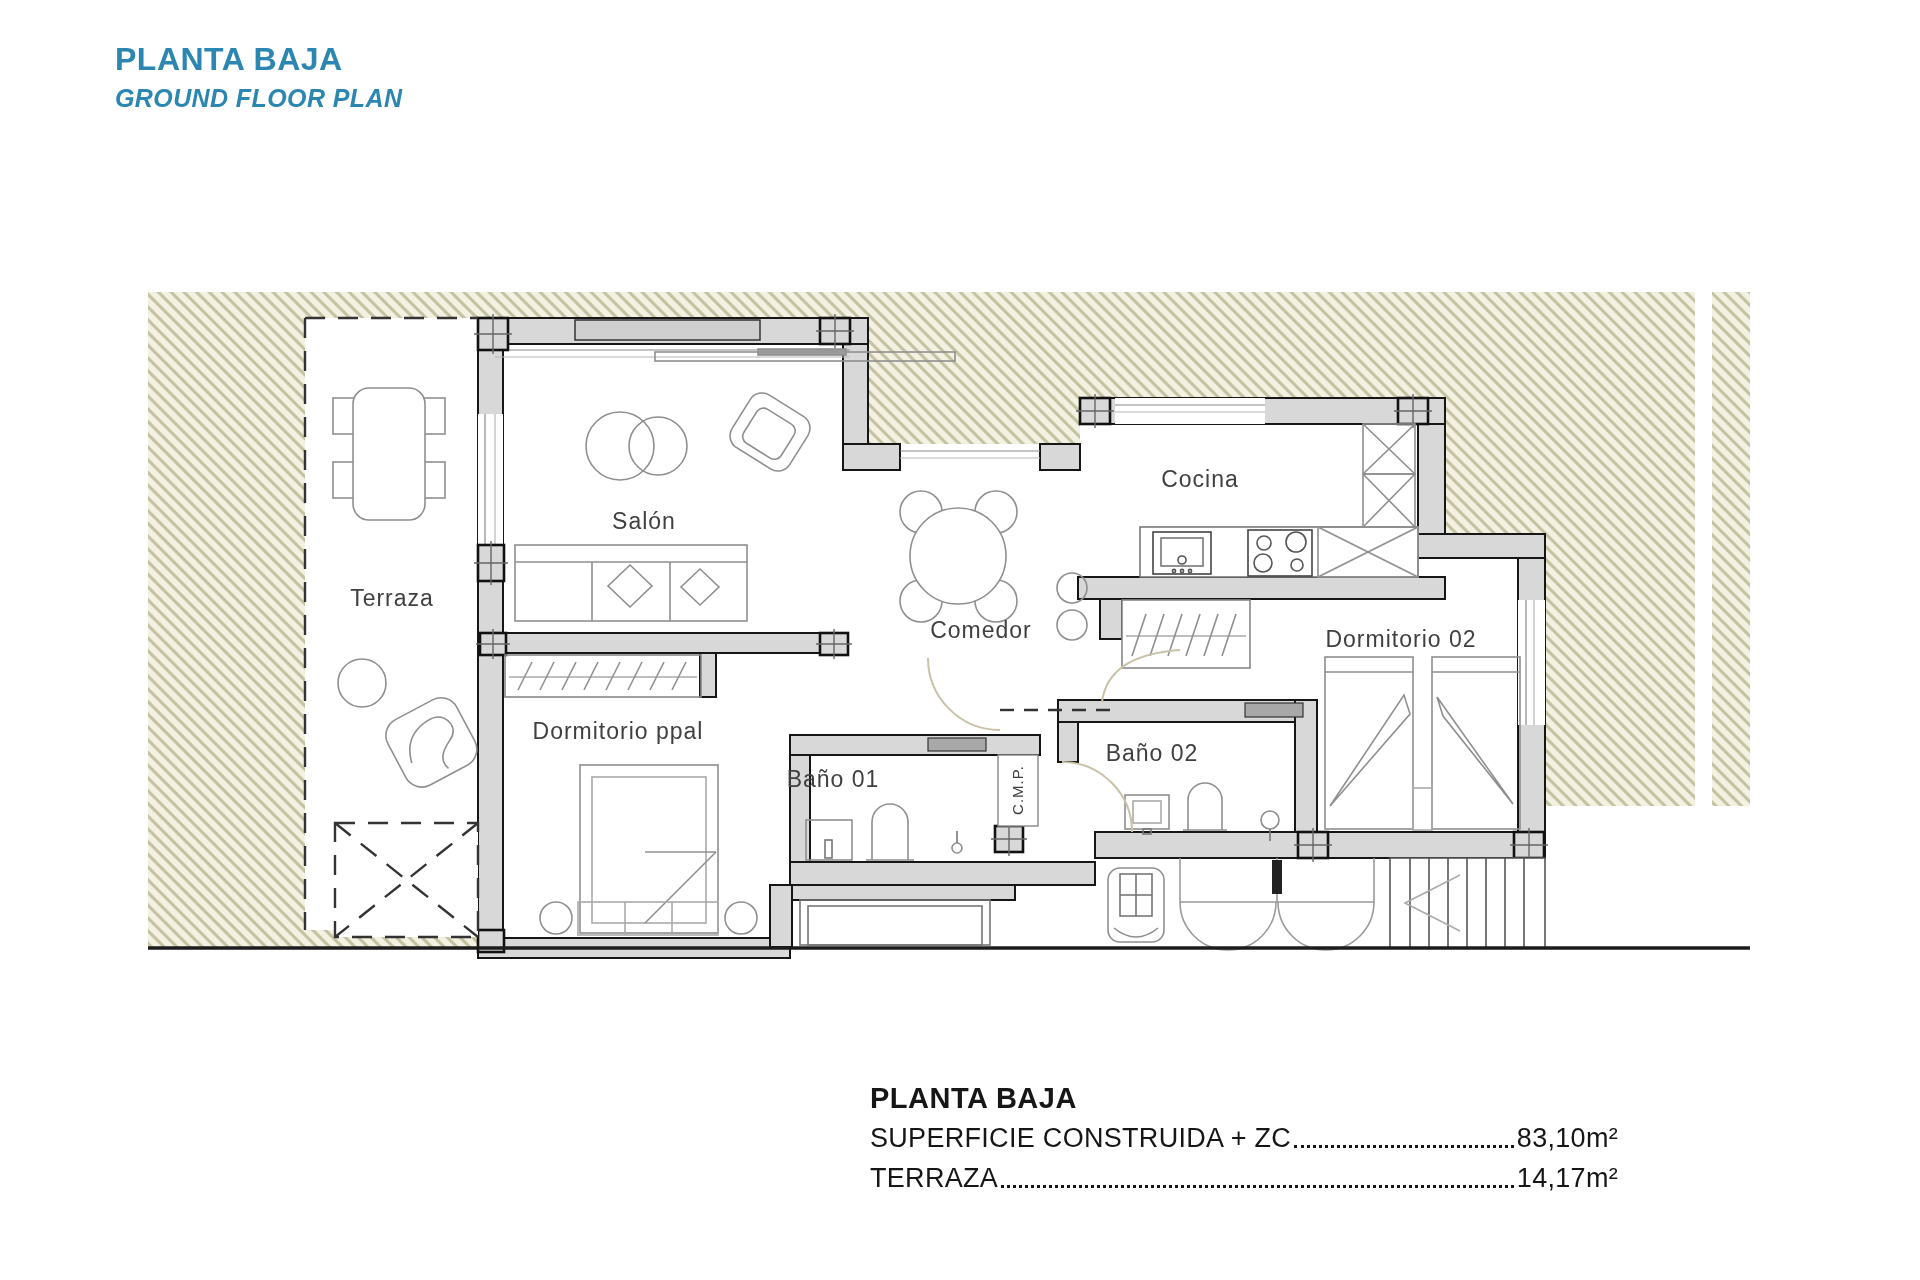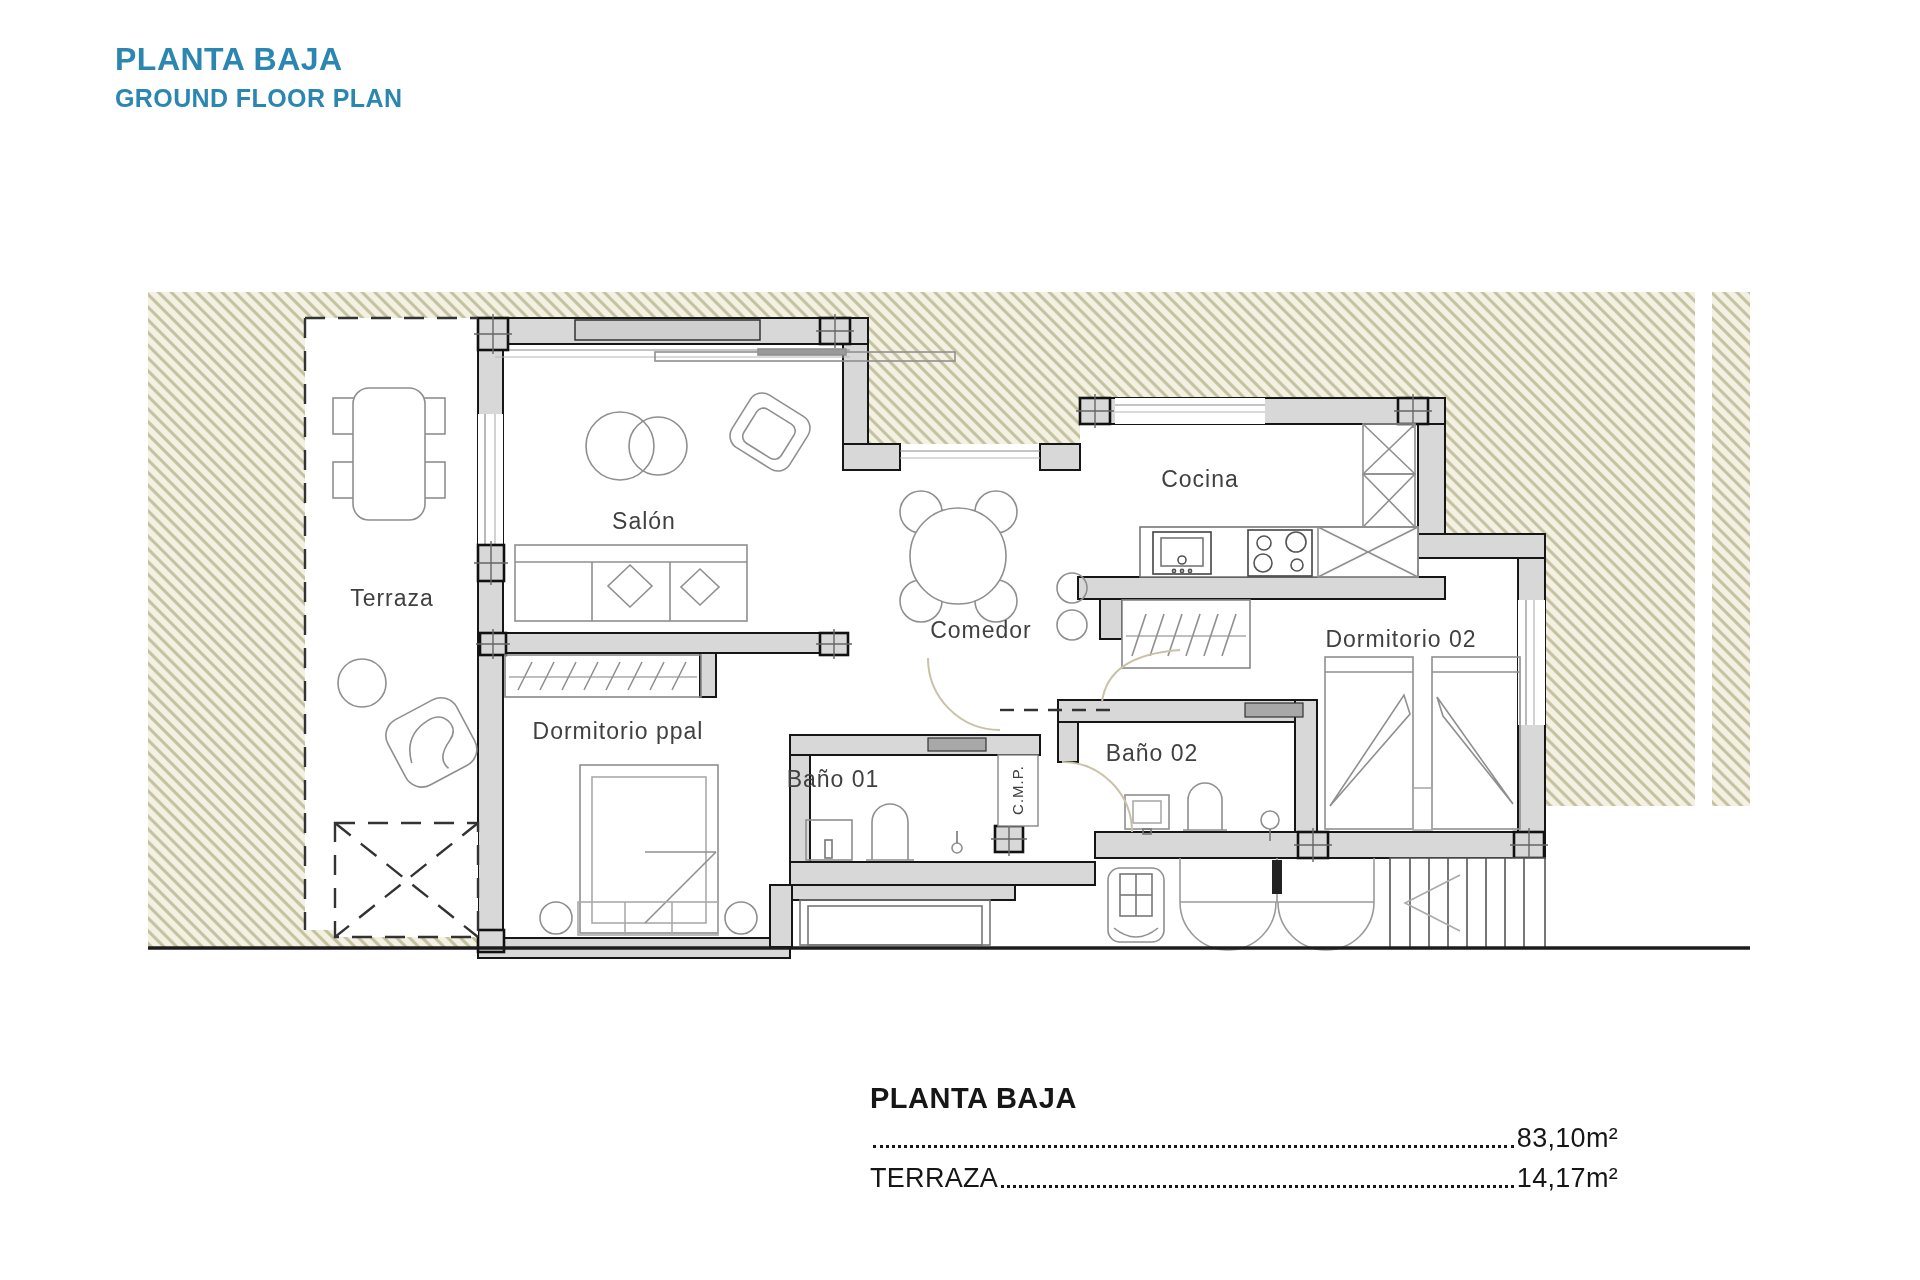--- a/index.html
+++ b/index.html
@@ -2,21 +2,21 @@
 <html><head>
 <meta charset="utf-8">
 <style>
   html,body{margin:0;padding:0;background:#ffffff;width:1920px;height:1280px;
     font-family:"Liberation Sans", sans-serif;}
   #stage{position:relative;width:1920px;height:1280px;background:#fff;overflow:hidden;}
   #plan-svg{position:absolute;left:0;top:0;}
   
   .title-block{position:absolute;left:115px;top:42px;line-height:1.12;}
   .title-es{font-size:32px;font-weight:bold;letter-spacing:.5px;}
-  .title-en{font-size:25px;font-weight:bold;letter-spacing:.4px;margin-top:6px;}
+  .title-en{font-size:25px;font-weight:bold;letter-spacing:.4px;margin-top:6px;font-style:italic;}
   
   .legend{position:absolute;left:870px;top:1082px;width:748px;color:#161616;}
   .legend-title{font-size:29px;font-weight:bold;letter-spacing:.5px;margin-bottom:8px;}
   .lrow{display:flex;align-items:flex-end;font-size:27px;letter-spacing:.3px;
         margin-bottom:9px;white-space:nowrap;}
   .lrow .leader{flex:1;border-bottom:3.4px dotted #161616;margin:0 3px 6px 3px;min-width:30px;}
   .lrow .val{flex:0 0 auto;}
   
   text.room-label{font-family:"Liberation Sans",sans-serif;font-size:23px;fill:#404040;
     letter-spacing:1px;}
@@ -354,20 +354,21 @@
   </svg>
 
   <div class="title-block" style="color:#2b87b2;">
     <div class="title-es">PLANTA BAJA</div>
     <div class="title-en">GROUND FLOOR PLAN</div>
   </div>
 
   <div class="legend">
     <div class="legend-title">PLANTA BAJA</div>
     <div class="lrow">
+      <span>SUPERFICIE CONSTRUIDA + ZC</span>
       <span class="leader"></span>
       <span class="val">83,10m²</span>
     </div>
     <div class="lrow">
       <span>TERRAZA</span>
       <span class="leader"></span>
       <span class="val">14,17m²</span>
     </div>
   </div>
 

